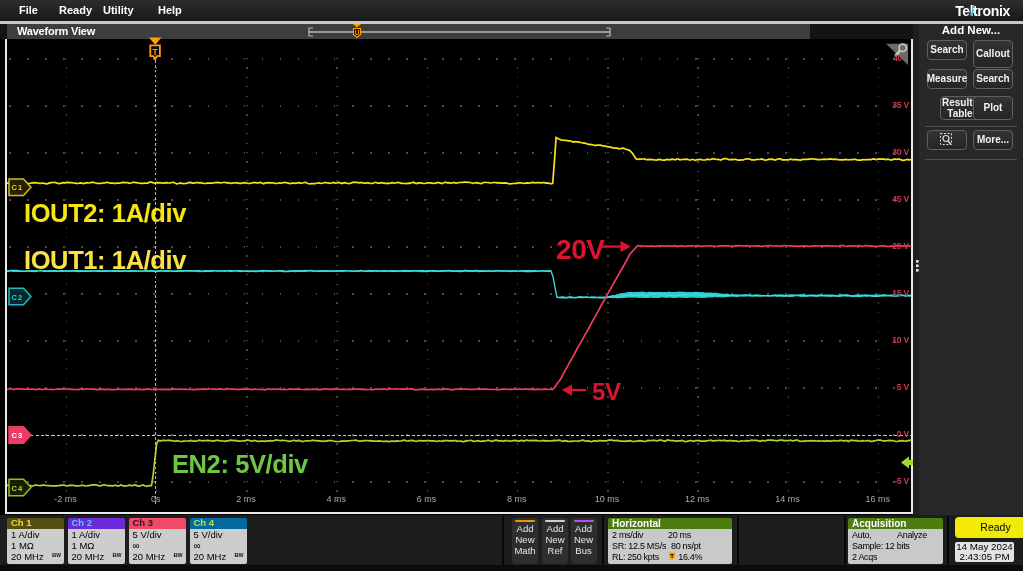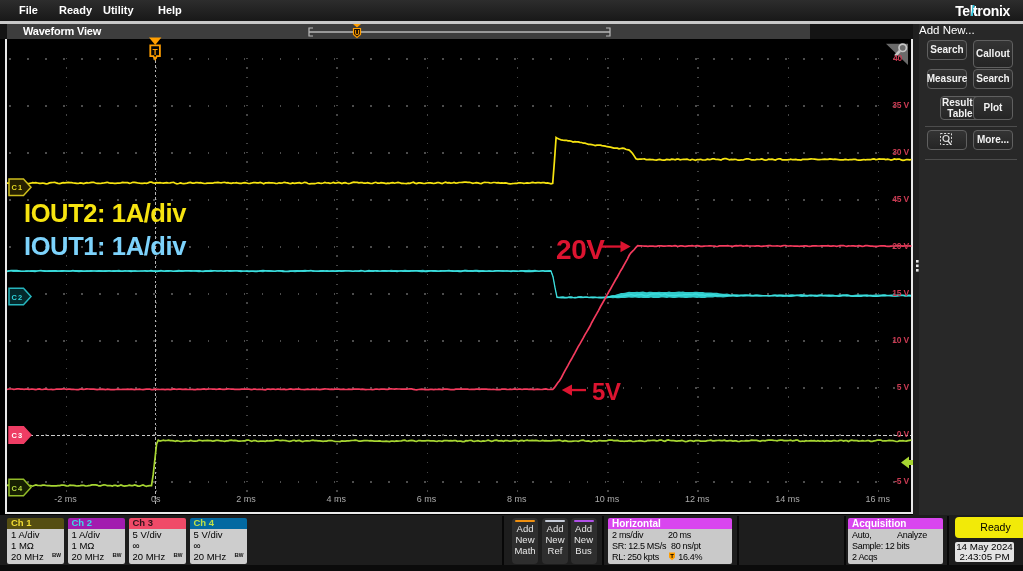--- a/index.html
+++ b/index.html
@@ -5,55 +5,55 @@
   font-family:"Liberation Sans", sans-serif; }
 #page { position:relative; width:1023px; height:571px; background:#000; }
 #menubar { position:absolute; left:0; top:0; width:1023px; height:20.5px;
   background:linear-gradient(#2d2d2d,#181818); }
 .menu { position:absolute; top:3.5px; color:#fff; font-size:11px; font-weight:bold; }
 #lightstrip { position:absolute; left:0; top:20.5px; width:1023px; height:3px; background:#c9c9c9; }
 #logo { position:absolute; right:13px; top:2.5px; color:#fff; font-size:14px; font-weight:bold; letter-spacing:-0.3px; }
 #logo .sl { color:#1fc0da; }
 #tabrow { position:absolute; left:0; top:23.5px; width:919px; height:15.5px; background:#141414; }
 #tab { position:absolute; left:7px; top:0; width:803px; height:21px; background:#3d3d3d;
-  color:#fff; font-size:11px; font-weight:bold; letter-spacing:-0.2px; padding-left:16px; line-height:15px; }
+  color:#fff; font-size:11px; font-weight:bold; letter-spacing:-0.2px; padding-left:10px; line-height:15px; }
 #gratbg { position:absolute; left:7px; top:39px; width:904px; height:474px; background:#000; }
 .wborder { position:absolute; background:#e9e9e9; }
 .gcol { position:absolute; top:58px; height:447px; width:1.5px;
   background:repeating-linear-gradient(180deg,#454545 0 1.2px,transparent 1.2px 9.4px); }
 .grow { position:absolute; left:9px; width:902px; height:1.7px;
   background:repeating-linear-gradient(90deg,#4c4c4c 0 1.6px,transparent 1.6px 18.05px); }
 #trigline { position:absolute; left:155.1px; top:60px; width:1.4px; height:445px;
   background:repeating-linear-gradient(180deg,#b5b5b5 0 2.6px,transparent 2.6px 4.9px); }
 #zeroline { position:absolute; left:9px; top:434.5px; width:902px; height:1.4px;
   background:repeating-linear-gradient(90deg,#cccccc 0 3.1px,transparent 3.1px 5.3px); }
 .vlab { position:absolute; left:830px; width:79px; text-align:right; color:#c93a52;
   font-size:8.5px; font-weight:bold; letter-spacing:-0.2px; }
 .tlab { position:absolute; top:494px; width:50px; text-align:center; color:#ababab; font-size:9px; }
 .ann { position:absolute; font-weight:bold; font-size:25.5px; letter-spacing:-0.4px; white-space:nowrap; }
 #sidebar { position:absolute; left:919px; top:23.5px; width:104px; height:492px; background:#282828; }
-#addnew { position:absolute; left:919px; top:24px; width:104px; color:#fff;
-  font-size:11.5px; font-weight:normal; }
+#addnew { position:absolute; left:919px; top:24px; width:104px; text-align:center; color:#fff;
+  font-size:11.5px; font-weight:bold; }
 .sbtn { position:absolute; background:linear-gradient(#343434,#252525); border:1px solid #606060;
   border-radius:4px; color:#f2f2f2; font-size:10px; font-weight:bold; text-align:center;
   display:flex; align-items:center; justify-content:center; line-height:11px; }
 .sep { position:absolute; left:925px; width:92px; height:1px; background:#4d4d4d; }
 #statusbar { position:absolute; left:0; top:515px; width:1023px; height:56px; background:#1d1d1d; }
 .groove { position:absolute; width:2px; height:50px; background:#070707; }
 .chbadge { position:absolute; top:518px; width:57px; height:45.5px; border-radius:2px; overflow:hidden; }
 .chhead { height:10.5px; font-size:9.5px; font-weight:bold; padding-left:4px; line-height:10px; }
 .chbody { height:35px; background:#cdcdcd; color:#000; font-size:9.5px; padding-left:4px;
   line-height:11.2px; position:relative; }
 .bw { position:absolute; right:3px; bottom:2px; font-size:6px; color:#111; font-weight:bold; }
 .addbtn { position:absolute; top:518px; width:26px; height:45.5px; background:#2e2e2e;
   border-radius:4px; color:#e8e8e8; font-size:9.5px; text-align:center;
   line-height:10.8px; padding-top:6px; }
 .addbtn i { position:absolute; left:3px; right:3px; top:2px; height:2.4px; border-radius:1px; display:block; }
 .panel { position:absolute; top:518px; border-radius:2px; overflow:hidden; }
-.phead { height:11px; background:#d946ef; color:#fff; font-size:10px; font-weight:bold;
+.phead { height:11px; background:#4d7c0f; color:#fff; font-size:10px; font-weight:bold;
   padding-left:4px; line-height:11px; }
 .pbody { background:#c9c9c9; color:#000; font-size:9px; position:relative; }
 .prow { position:absolute; left:4px; white-space:nowrap; letter-spacing:-0.3px; }
 #ready { position:absolute; left:955px; top:517px; width:81px; height:21px; background:#f2ea08;
   border-radius:4px; color:#000; font-size:10.5px; font-weight:normal; text-align:center; line-height:21px; }
 #datebox { position:absolute; left:955px; top:542px; width:59px; height:20px; background:#e3e3e3;
   border-radius:2px; color:#000; font-size:9.8px; text-align:center; line-height:10.2px; white-space:nowrap; overflow:hidden; }
 </style></head>
 <body>
 <div id="page">
@@ -150,21 +150,22 @@
 <div class="tlab" style="left:130.8px">0s</div>
 <div class="tlab" style="left:221.0px">2 ms</div>
 <div class="tlab" style="left:311.3px">4 ms</div>
 <div class="tlab" style="left:401.5px">6 ms</div>
 <div class="tlab" style="left:491.8px">8 ms</div>
 <div class="tlab" style="left:582.0px">10 ms</div>
 <div class="tlab" style="left:672.3px">12 ms</div>
 <div class="tlab" style="left:762.5px">14 ms</div>
 <div class="tlab" style="left:852.8px">16 ms</div>
   <div class="ann" style="left:24px;top:199px;color:#f7e410">IOUT2: 1A/div</div>
-  <div class="ann" style="left:24px;top:232px;color:#7dd3fc">IOUT1: 1A/div</div>
+  <div class="ann" style="left:24px;top:246px;color:#fde047">IOUT1: 1A/div</div>
+  <div class="ann" style="left:172px;top:450px;color:#6fc845">EN2: 5V/div</div>
   <div class="ann" style="left:556px;top:233.5px;color:#dc1430;font-size:28px">20V</div>
   <div class="ann" style="left:592px;top:378px;color:#dc1430;font-size:24px">5V</div>
 
   <div style="position:absolute;left:913px;top:23.5px;width:6px;height:491.5px;background:#1f1f1f"></div>
   <div id="sidebar"></div>
   <div id="addnew">Add New...</div>
   <div class="sbtn" style="left:927px;top:39.5px;width:40px;height:20px">Search</div>
   <div class="sbtn" style="left:973px;top:39.5px;width:40px;height:28px">Callout</div>
   <div class="sbtn" style="left:927px;top:68.5px;width:40px;height:20px">Measure</div>
   <div class="sbtn" style="left:973px;top:68.5px;width:40px;height:20px">Search</div>
@@ -191,21 +192,21 @@
   <div class="groove" style="left:602px;top:516px"></div>
   <div class="groove" style="left:737px;top:516px"></div>
   <div class="groove" style="left:844px;top:516px"></div>
   <div class="groove" style="left:947px;top:516px"></div>
 
   <div class="chbadge" style="left:7px">
     <div class="chhead" style="background:#554e12;color:#f2dd34">Ch 1</div>
     <div class="chbody">1 A/div<br>1 MΩ<br>20 MHz<span class="bw">B<span style="font-size:5px">W</span></span></div>
   </div>
   <div class="chbadge" style="left:67.5px">
-    <div class="chhead" style="background:#a21caf;color:#3cdce4">Ch 2</div>
+    <div class="chhead" style="background:#6d28d9;color:#3cdce4">Ch 2</div>
     <div class="chbody">1 A/div<br>1 MΩ<br>20 MHz<span class="bw">B<span style="font-size:5px">W</span></span></div>
   </div>
   <div class="chbadge" style="left:128.5px">
     <div class="chhead" style="background:#f04a68;color:#30131a">Ch 3</div>
     <div class="chbody">5 V/div<br><span style="font-size:10px;line-height:10px">∞</span><br>20 MHz<span class="bw">B<span style="font-size:5px">W</span></span></div>
   </div>
   <div class="chbadge" style="left:189.5px">
     <div class="chhead" style="background:#0369a1;color:#bde048">Ch 4</div>
     <div class="chbody">5 V/div<br><span style="font-size:10px;line-height:10px">∞</span><br>20 MHz<span class="bw">B<span style="font-size:5px">W</span></span></div>
   </div>

